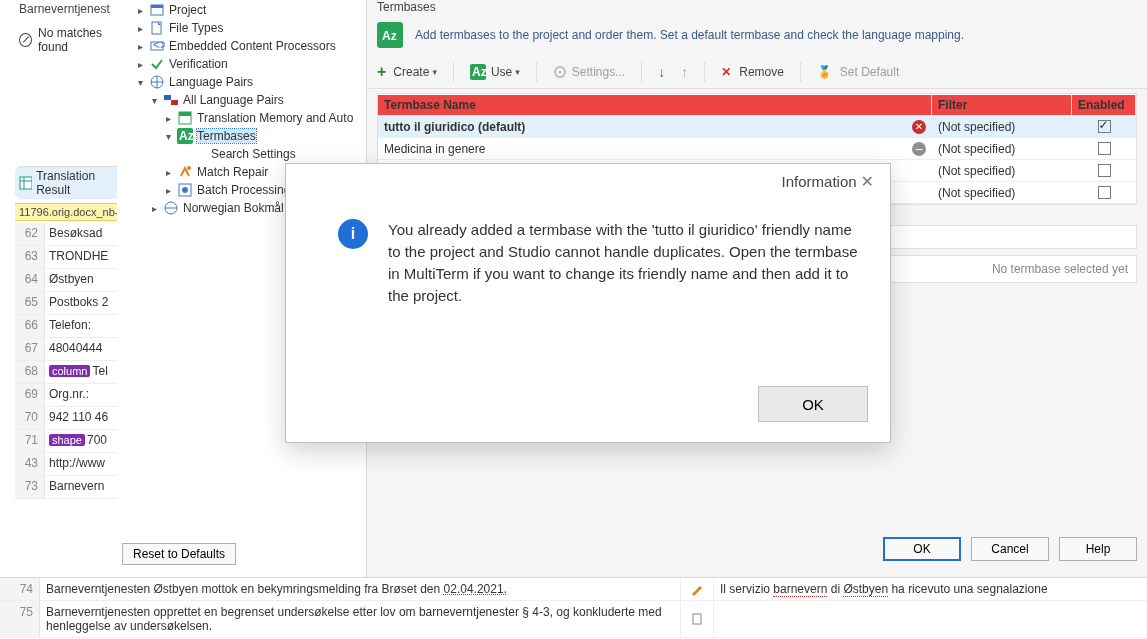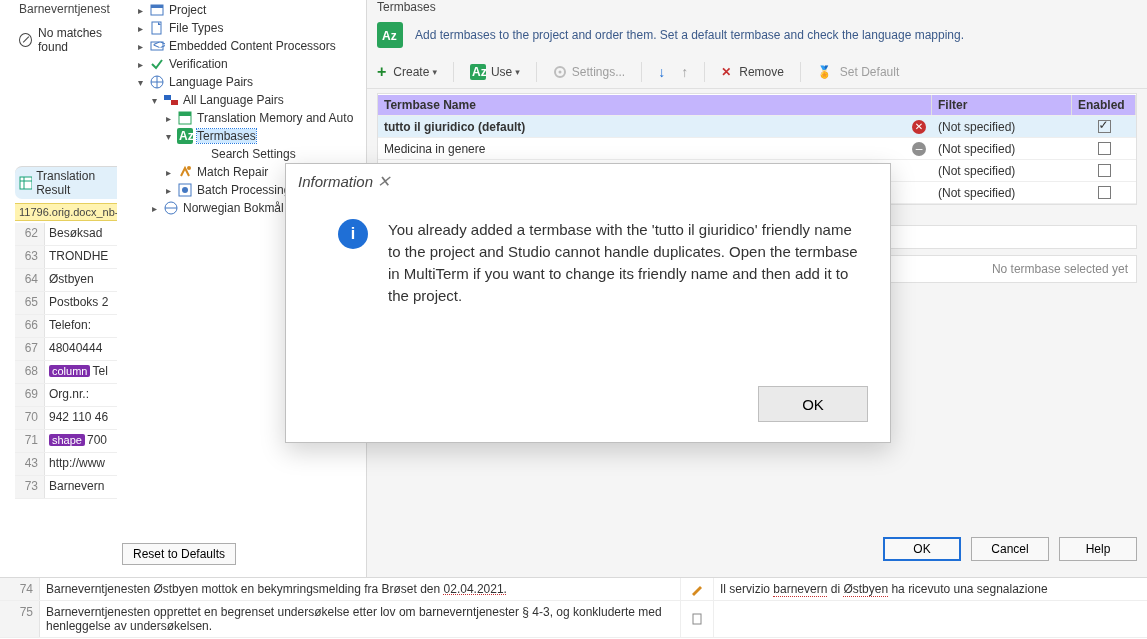--- a/index.html
+++ b/index.html
@@ -42,21 +42,21 @@
 .tbtn { display:flex; align-items:center; gap:5px; font-size:14px; color:#444; }
 .tbtn.disabled { color:#9e9e9e; }
 .tdd { font-size:9px; color:#555; margin-left:-2px; }
 .plus { color:#1f8a2f; font-weight:bold; font-size:16px; margin-right:2px; }
 .arrU,.arrD { font-size:14px; }
 .xred{ color:#c63030; font-weight:bold; margin-right:3px; }
 .medal{ color:#aaa; margin-right:3px; }
 
 .grid { background:#fff; margin:4px 10px 0; border:1px solid #e0e0e0; }
 .grow { display:grid; grid-template-columns:1fr 140px 64px; align-items:center; border-bottom:1px solid #eee; height:22px; }
-.gh { background:#c4b5fd; font-weight:600; padding:3px 6px; font-size:12px; border-right:1px solid #e0e0e0; }
+.gh { background:#ef4444; font-weight:600; padding:3px 6px; font-size:12px; border-right:1px solid #e0e0e0; }
 .gc { padding:2px 6px; display:flex; align-items:center; gap:6px; }
 .grow.selrow { background:#e1f0fa; }
 .tbname { flex:1; }
 .tbname b { font-weight:700; }
 .cbx { width:13px; height:13px; border:1px solid #7a7a7a; display:inline-block; position:relative; }
 .cbx.ck::after { content:"✓"; position:absolute; top:-3px; left:0; font-size:12px; color:#333; }
 .errx { width:14px; height:14px; border-radius:50%; background:#c63030; color:#fff; display:inline-flex; align-items:center; justify-content:center; font-size:10px; }
 .gray- { width:14px; height:14px; border-radius:50%; background:#8f8f8f; color:#fff; display:inline-flex; align-items:center; justify-content:center; font-size:12px; line-height:1; }
 
 .idx-panel { margin:20px 10px 0; background:#fff; border:1px solid #e0e0e0; padding:4px 8px; color:#333; }
@@ -71,21 +71,21 @@
 .erow { display:grid; grid-template-columns:40px 640px 34px 1fr; align-items:stretch; border-bottom:1px solid #eee; }
 .enum { text-align:right; padding:4px 6px; color:#8a8a8a; background:#f4f4f4; border-right:1px solid #e3e3e3; }
 .esrc { padding:4px 6px; }
 .emid { display:flex; align-items:center; justify-content:center; border-left:1px solid #eee; border-right:1px solid #eee; color:#c27f15; }
 .etgt { padding:4px 6px; }
 .und { text-decoration:underline dotted #c63030; text-decoration-thickness:1px; }
 .undb { border-bottom:1px dotted #c63030; }
 
 
 .dlg { position:absolute; left:285px; top:163px; width:606px; height:280px; background:#fff; border:1px solid #bfbfbf; box-shadow:0 8px 24px rgba(0,0,0,.18); }
-.dlg-hdr { display:flex; align-items:center; justify-content:flex-start; padding:8px 12px 4px;font-style:italic; }
+.dlg-hdr { display:flex; align-items:center; justify-content:flex-end; padding:8px 12px 4px; }
 .dlg-title { font-size:15px; color:#444; }
 .dlg-x { color:#777; font-size:16px; padding:0 4px; }
 .dlg-body { display:flex; gap:20px; padding:24px 28px 10px 52px; }
 .dlg-i { width:30px; height:30px; border-radius:50%; background:#1f6fd6; color:#fff; display:flex; align-items:center; justify-content:center; font-weight:700; font-size:16px; flex:none; }
 .dlg-msg { font-size:15px; line-height:22px; color:#333; max-width:470px; }
 .dlg-ft { position:absolute; right:22px; bottom:20px; }
 .dlg-ok { width:110px; height:36px; background:#eaeaea; border:1px solid #bfbfbf; font-size:15px; }
 
 .flag { width:16px; height:11px; background:linear-gradient(to bottom,#ba0c2f 0 33%,#fff 33% 38%,#00205b 38% 62%,#fff 62% 67%,#ba0c2f 67% 100%); position:relative; }
 .flag::after { content:""; position:absolute; left:4px; top:0; bottom:0; width:4px; background:linear-gradient(to right,#fff 0 20%,#00205b 20% 80%,#fff 80% 100%); }

